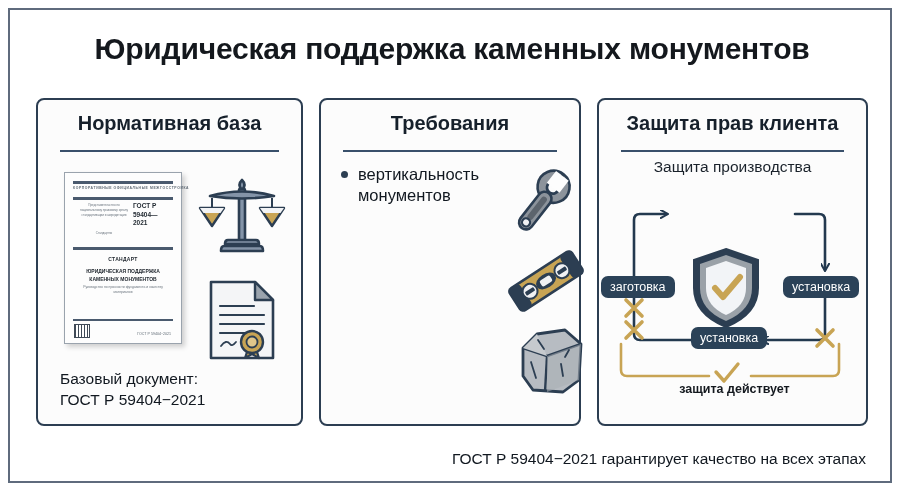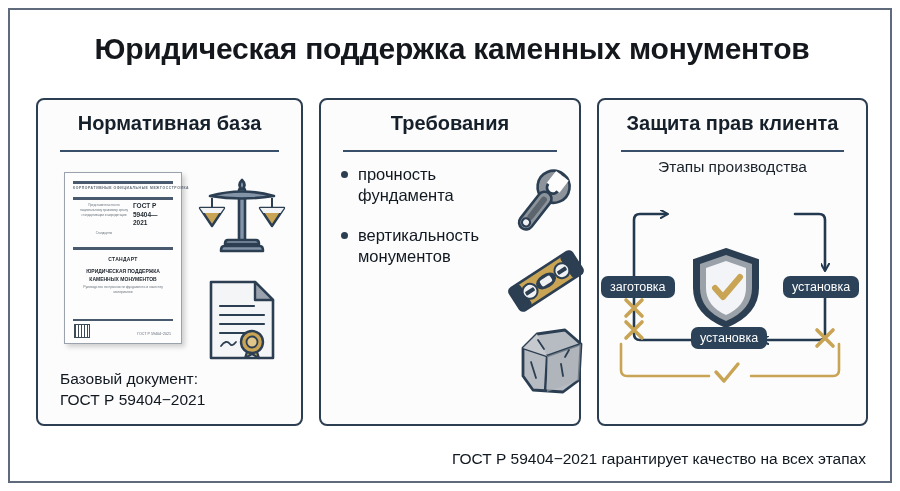--- a/index.html
+++ b/index.html
@@ -139,23 +139,20 @@
           <div>ГОСТ Р 59404−2021</div>
         </div>
       </div>
 
       <div class="panel p2">
         <div class="panel-head">Требования</div>
         <div class="rule"></div>
 
         <div class="bullets">
           <div class="bullet">
-            <span>прочность фундамента</span>
-          </div>
-          <div class="bullet">
             <span>вертикальность монументов</span>
           </div>
         </div>
 
         <svg class="icon-abs" style="left:190px;top:66px" width="70" height="78" viewBox="0 0 70 78">
           <g transform="rotate(38 35 39)">
             <path d="M30 4 a16 16 0 1 1 -0.5 0 l0 11 a6 6 0 1 0 0.5 0z" fill="#8c939b" stroke="#2c3e52" stroke-width="2.6" stroke-linejoin="round"></path>
             <path d="M22 6 h16 v15 h-16z" fill="#fdfdfd" stroke="none"></path>
             <rect x="23" y="28" width="14" height="44" rx="7" fill="#8c939b" stroke="#2c3e52" stroke-width="2.6"></rect>
             <rect x="27" y="33" width="6" height="28" rx="3" fill="#5c646d" stroke="none"></rect>
@@ -188,21 +185,21 @@
             <path d="M50 40 l2 12"></path>
             <path d="M27 16 l6 9"></path>
             <path d="M58 26 l-4 7"></path>
           </g>
         </svg>
       </div>
 
       <div class="panel p3">
         <div class="panel-head">Защита прав клиента</div>
         <div class="rule"></div>
-        <div class="p3sub">Этапы производства</div>
+        <div class="p3sub">Защита производства</div>
 
         <div class="flow">
 
           <svg style="position:absolute;left:0;top:0" width="271" height="230" viewBox="0 0 271 230">
             <defs>
               <marker id="ah" markerWidth="9" markerHeight="9" refX="7" refY="4.5" orient="auto" markerUnits="userSpaceOnUse">
                 <path d="M0 0 L8 4.5 L0 9" fill="none" stroke="#23394f" stroke-width="2"></path>
               </marker>
             </defs>
             <g fill="none" stroke="#23394f" stroke-width="2.6" stroke-linecap="round">
@@ -235,20 +232,21 @@
             <path d="M37 3 L69 14 V42 q0 26 -32 39 Q5 68 5 42 V14z" fill="#2c3e52" stroke="#2c3e52" stroke-width="2"></path>
             <path d="M37 9 L63 18 V42 q0 22 -26 33 Q11 64 11 42 V18z" fill="#9aa1a8"></path>
             <path d="M37 15 L57 22 V42 q0 18 -20 27 Q17 60 17 42 V22z" fill="#f2f4f7"></path>
             <path d="M26 42 l8 9 l17 -20" fill="none" stroke="#c8a454" stroke-width="6" stroke-linecap="round" stroke-linejoin="round"></path>
           </svg>
 
           <div class="node" style="left:2px;top:92px">заготовка</div>
           <div class="node" style="left:184px;top:92px">установка</div>
           <div class="node" style="left:92px;top:143px">установка</div>
 
+          <div class="cap" style="top:198px">защита действует</div>
         </div>
       </div>
 
     </div>
 
     <div style="position:absolute;left:10px;top:424px;width:828px;">
       <div style="font-size:15.5px;color:#111820;text-align:right;">ГОСТ Р 59404−2021 гарантирует качество на всех этапах</div>
     </div>
 
   </div>

